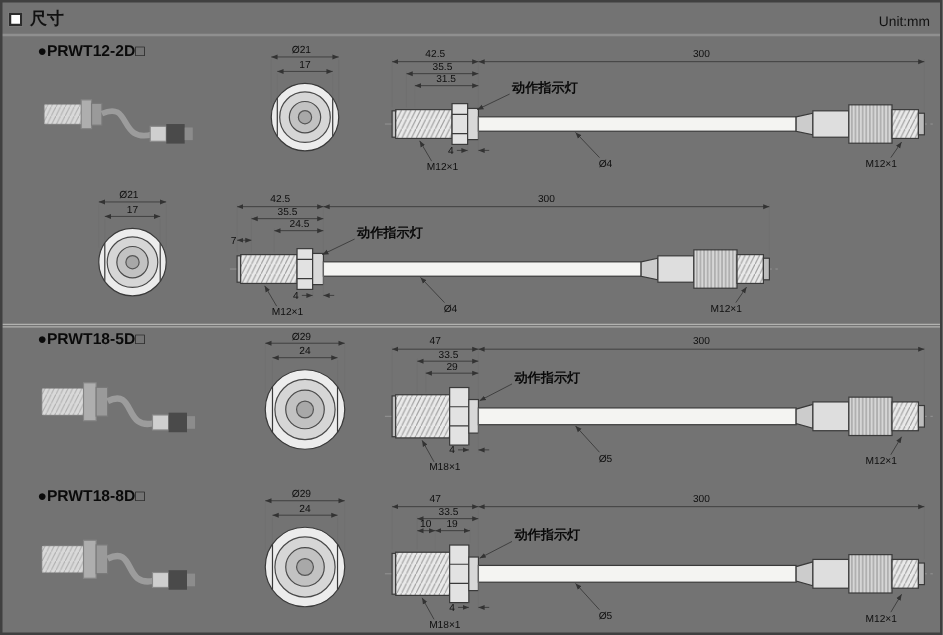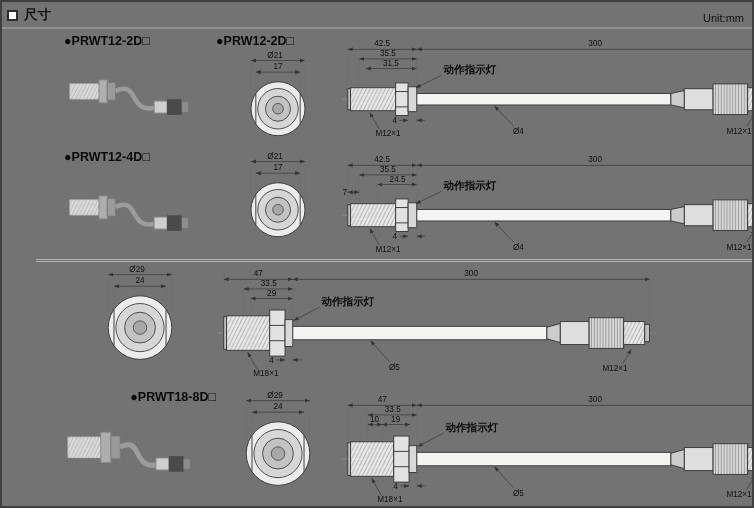--- a/index.html
+++ b/index.html
@@ -8,22 +8,22 @@
     width: 754px; height: 508px; background: #737373;
     border: 2px solid #404040; position: relative; overflow: hidden;
   }
   .hdr {
     display: flex; justify-content: space-between; align-items: flex-end;
     padding: 4px 8px 3px 5px; border-bottom: 2px solid #8f8f8f;
   }
   .hdr-title { display: flex; align-items: center; gap: 6px; font-size: 13.5px; font-weight: bold; color: #111; }
   .sq { width: 11px; height: 11px; border: 2px solid #2c2c2c; background: #fff; display: inline-block; }
   .unit { font-size: 11px; color: #111; }
-  .row { display: grid; grid-template-columns: 152px 124px 1fr; align-items: start; padding: 5px 14px 0 28px; overflow: hidden; margin-left: 34px; }
-  .r1 { height: 116px; } .r2 { height: 110px; } .r3 { height: 126px; } .r4 { height: 118px; text-align: right; }
+  .row { display: grid; grid-template-columns: 152px 124px 1fr; align-items: start; padding: 5px 14px 0 28px; overflow: hidden; }
+  .r1 { height: 116px; } .r2 { height: 110px; } .r3 { height: 126px; } .r4 { height: 118px; }
   .sec18 { border-top: 3px double #b2b2b0; margin-top: 4px; padding-top: 2px; }
   .plabel { font-size: 12.5px; font-weight: bold; color: #0a0a0a; white-space: nowrap; margin-bottom: 1px; }
   .cell svg { display: block; }
   .photo-svg { width: 138px; height: auto; margin-top: 8px; }
   .front-svg { width: 106px; height: auto; margin: 0 auto; }
   .side-svg { width: 446px; height: auto; }
   
   .cl  { stroke: #9a9a9a; stroke-width: 0.7; stroke-dasharray: 12 3 2 3; fill: none; }
   .xl  { stroke: #6f6f6f; stroke-width: 0.7; }
   .dim { stroke: #3e3e3e; stroke-width: 0.8; fill: none; }
@@ -71,21 +71,20 @@
           <rect x="38" y="26" width="9" height="25" fill="#aeaeae" stroke="#858585"></rect>
           <rect x="47" y="29" width="9" height="19" fill="#9a9a9a" stroke="#7a7a7a"></rect>
           <path d="M56,38 C82,26 70,64 100,56" fill="none" stroke="#9c9c9c" stroke-width="5"></path>
           <rect x="98" y="49" width="14" height="13" fill="#cfcfcf" stroke="#8a8a8a"></rect>
           <rect x="112" y="47" width="16" height="17" fill="#4a4a4a"></rect>
           <rect x="128" y="50" width="7" height="11" fill="#8c8c8c"></rect>
         </g>
       </svg>
     </div>
     <div class="cell">
-      <div class="plabel">●PRW12-2D□</div>
       <svg class="front-svg" viewBox="0 0 110 100">
         <g>
           <line class="xl" x1="27" y1="14" x2="27" y2="50"></line>
             <line class="xl" x1="83" y1="14" x2="83" y2="50"></line>
           <line class="dim" x1="27" y1="12" x2="83" y2="12" marker-start="url(#arr)" marker-end="url(#arr)"></line>
           <text class="dt" x="52" y="9">Ø21</text>
           <line class="xl" x1="32" y1="26" x2="32" y2="45"></line>
             <line class="xl" x1="78" y1="26" x2="78" y2="45"></line>
           <line class="dim" x1="32" y1="24" x2="78" y2="24" marker-start="url(#arr)" marker-end="url(#arr)"></line>
           <text class="dt" x="55" y="21">17</text>
@@ -153,35 +152,20 @@
         </g>
         <g>
           <text class="dt" x="416" y="104">M12×1</text>
           <line class="ldr" x1="424" y1="96" x2="433" y2="83" marker-end="url(#arr)"></line>
         </g>
       </svg>
     </div>
   </section>
 
   <section class="row r2">
-    <div class="cell">
-      <div class="plabel">●PRWT12-4D□</div>
-      <svg class="photo-svg" viewBox="0 0 150 80">
-        <g>
-          <rect x="6" y="30" width="34" height="17" rx="2" fill="#c6c6c6" stroke="#8a8a8a"></rect>
-          <rect x="6" y="30" width="34" height="17" fill="url(#thr)" opacity="0.55"></rect>
-          <rect x="38" y="26" width="9" height="25" fill="#aeaeae" stroke="#858585"></rect>
-          <rect x="47" y="29" width="9" height="19" fill="#9a9a9a" stroke="#7a7a7a"></rect>
-          <path d="M56,38 C82,26 70,64 100,56" fill="none" stroke="#9c9c9c" stroke-width="5"></path>
-          <rect x="98" y="49" width="14" height="13" fill="#cfcfcf" stroke="#8a8a8a"></rect>
-          <rect x="112" y="47" width="16" height="17" fill="#4a4a4a"></rect>
-          <rect x="128" y="50" width="7" height="11" fill="#8c8c8c"></rect>
-        </g>
-      </svg>
-    </div>
     <div class="cell">
       <svg class="front-svg" viewBox="0 0 110 100">
         <g>
           <line class="xl" x1="27" y1="14" x2="27" y2="50"></line>
             <line class="xl" x1="83" y1="14" x2="83" y2="50"></line>
           <line class="dim" x1="27" y1="12" x2="83" y2="12" marker-start="url(#arr)" marker-end="url(#arr)"></line>
           <text class="dt" x="52" y="9">Ø21</text>
           <line class="xl" x1="32" y1="26" x2="32" y2="45"></line>
             <line class="xl" x1="78" y1="26" x2="78" y2="45"></line>
           <line class="dim" x1="32" y1="24" x2="78" y2="24" marker-start="url(#arr)" marker-end="url(#arr)"></line>
@@ -252,20 +236,35 @@
         </g>
         <g>
           <text class="dt" x="416" y="104">M12×1</text>
           <line class="ldr" x1="424" y1="96" x2="433" y2="83" marker-end="url(#arr)"></line>
         </g>
       </svg>
     </div>
   </section>
 
   <section class="row r3 sec18">
+    <div class="cell">
+      <div class="plabel">●PRWT18-5D□</div>
+      <svg class="photo-svg" viewBox="0 0 150 80">
+        <g>
+          <rect x="4" y="27" width="38" height="23" rx="2" fill="#c6c6c6" stroke="#8a8a8a"></rect>
+          <rect x="4" y="27" width="38" height="23" fill="url(#thr)" opacity="0.55"></rect>
+          <rect x="40" y="22" width="11" height="33" fill="#aeaeae" stroke="#858585"></rect>
+          <rect x="51" y="26" width="10" height="25" fill="#9a9a9a" stroke="#7a7a7a"></rect>
+          <path d="M61,38 C86,26 74,64 102,57" fill="none" stroke="#9c9c9c" stroke-width="5.5"></path>
+          <rect x="100" y="50" width="14" height="13" fill="#cfcfcf" stroke="#8a8a8a"></rect>
+          <rect x="114" y="48" width="16" height="17" fill="#4a4a4a"></rect>
+          <rect x="130" y="51" width="7" height="11" fill="#8c8c8c"></rect>
+        </g>
+      </svg>
+    </div>
     <div class="cell">
       <svg class="front-svg" viewBox="0 0 110 108">
         <g>
           <line class="xl" x1="22" y1="12" x2="22" y2="52"></line>
             <line class="xl" x1="88" y1="12" x2="88" y2="52"></line>
           <line class="dim" x1="22" y1="11" x2="88" y2="11" marker-start="url(#arr)" marker-end="url(#arr)"></line>
           <text class="dt" x="52" y="8">Ø29</text>
           <line class="xl" x1="28" y1="25" x2="28" y2="46"></line>
             <line class="xl" x1="82" y1="25" x2="82" y2="46"></line>
           <line class="dim" x1="28" y1="23" x2="82" y2="23" marker-start="url(#arr)" marker-end="url(#arr)"></line>

